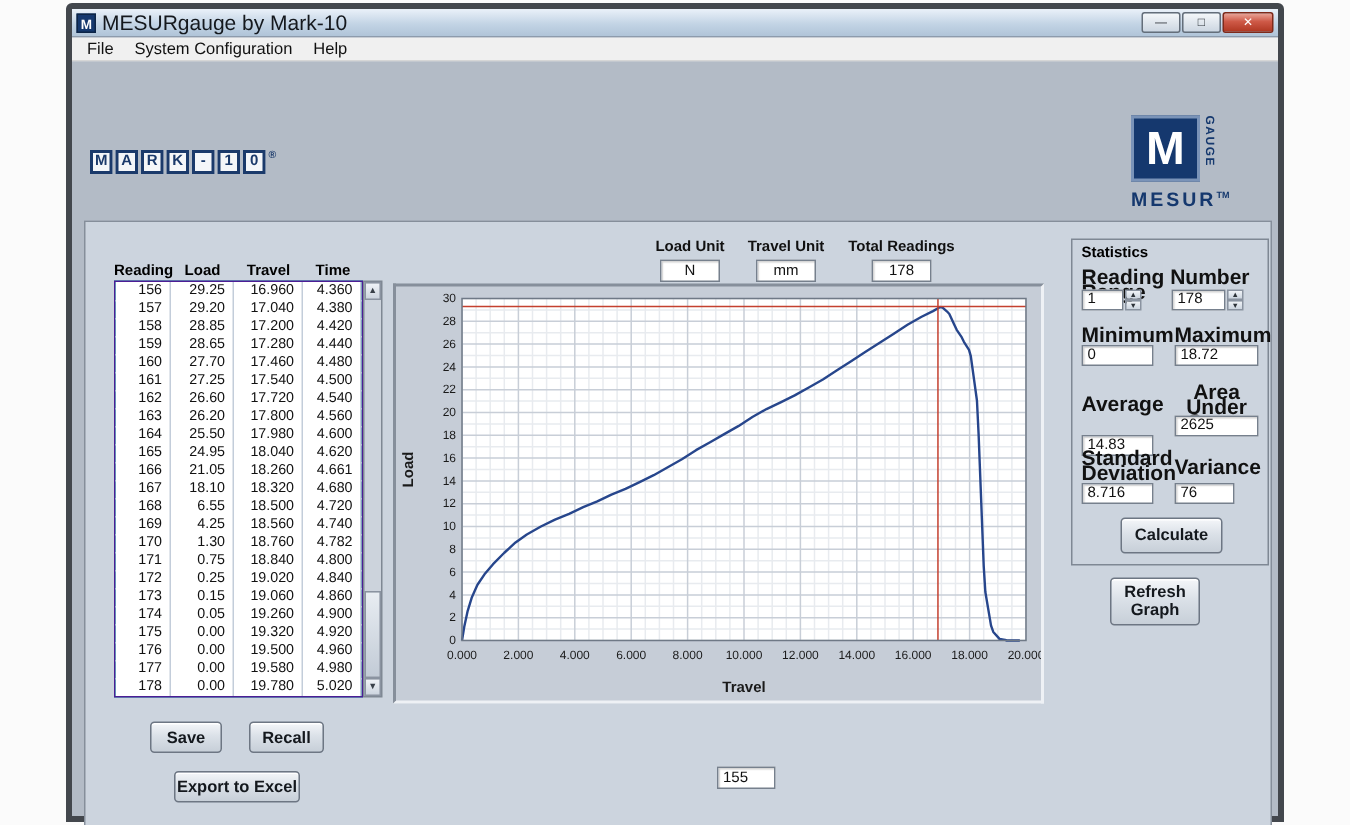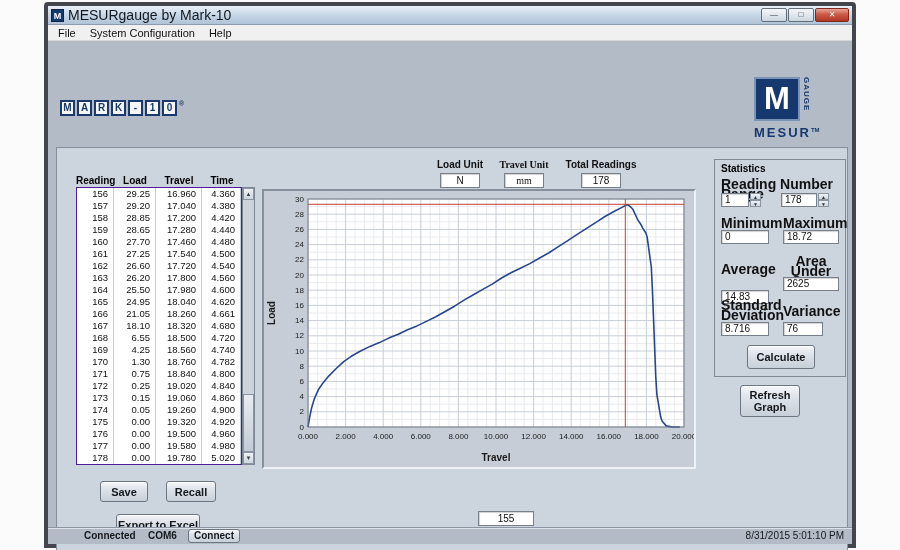--- a/index.html
+++ b/index.html
@@ -93,21 +93,21 @@
 
   
   .btn { position:absolute; font-size:11px; font-weight:bold; color:#14181d; text-align:center;
          background:linear-gradient(#f4f6f9,#dbe1e8 45%,#c7cfd8); border:1px solid #6d7683;
          border-radius:3px; box-shadow:inset 0 1px 0 #fff; display:flex; align-items:center;
          justify-content:center; white-space:pre-line; line-height:12px; cursor:default; }
 
   
   .cursor-label { position:absolute; left:392px; top:446px; width:120px; text-align:center;
                   font-size:10px; font-weight:bold; white-space:pre-line; line-height:11px; }
-  .cursor-field { position:absolute; left:430px; top:470px; width:56px; text-align:center; }
+  .cursor-field { position:absolute; left:430px; top:470px; width:39px; text-align:left; }
 
   
   .statusbar { position:absolute; left:0; bottom:0; right:0; height:17px; background:#b3bbc6;
                border-top:1px solid #8d96a2; box-shadow:inset 0 1px 0 #dde2e8; }
   .status-item { position:absolute; top:2px; font-size:10px; font-weight:bold; color:#14181d; }
 </style>
 </head>
 <body>
 
 <div class="canvas">
@@ -300,21 +300,21 @@
       <div class="scrollbar">
         <div class="sb-btn" style="top:0;">▲</div>
         <div class="sb-thumb"></div>
         <div class="sb-btn" style="bottom:0;">▼</div>
       </div>
 
       <div class="ind-group" style="left:380px; top:118px;">
         <div class="ind-label">Load Unit</div>
         <div class="field ind-field">N</div>
       </div>
-      <div class="ind-group" style="left:444px; top:118px;font-family:Liberation Serif, serif;">
+      <div class="ind-group" style="left:444px; top:118px;">
         <div class="ind-label">Travel Unit</div>
         <div class="field ind-field">mm</div>
       </div>
       <div class="ind-group" style="left:514px; top:118px; width:78px;">
         <div class="ind-label">Total Readings</div>
         <div class="field ind-field">178</div>
       </div>
 
       <div class="chart-box" id="chartBox">
           <svg width="430" height="276" viewBox="0 0 430 276">
@@ -393,21 +393,15 @@
       <div class="btn" style="left:692px; top:344px; width:60px; height:32px;">Refresh
 Graph</div>
 
       <div class="btn" style="left:52px; top:440px; width:48px; height:21px;text-align:right;">Save</div>
       <div class="btn" style="left:118px; top:440px; width:50px; height:21px;">Recall</div>
       <div class="btn" style="left:68px; top:473px; width:84px; height:21px;">Export to Excel</div>
 
       <div class="field cursor-field">155</div>
     </div>
 
-    <div class="statusbar">
-      <span class="status-item" style="left:36px;">Connected</span>
-      <span class="status-item" style="left:100px;">COM6</span>
-      <div class="btn" style="left:140px; top:1px; width:52px; height:14px; font-size:10px;">Connect</div>
-      <span class="status-item" style="right:8px; font-weight:normal;">8/31/2015 5:01:10 PM</span>
-    </div>
 
   </div>
 </div>
 
 </body></html>

